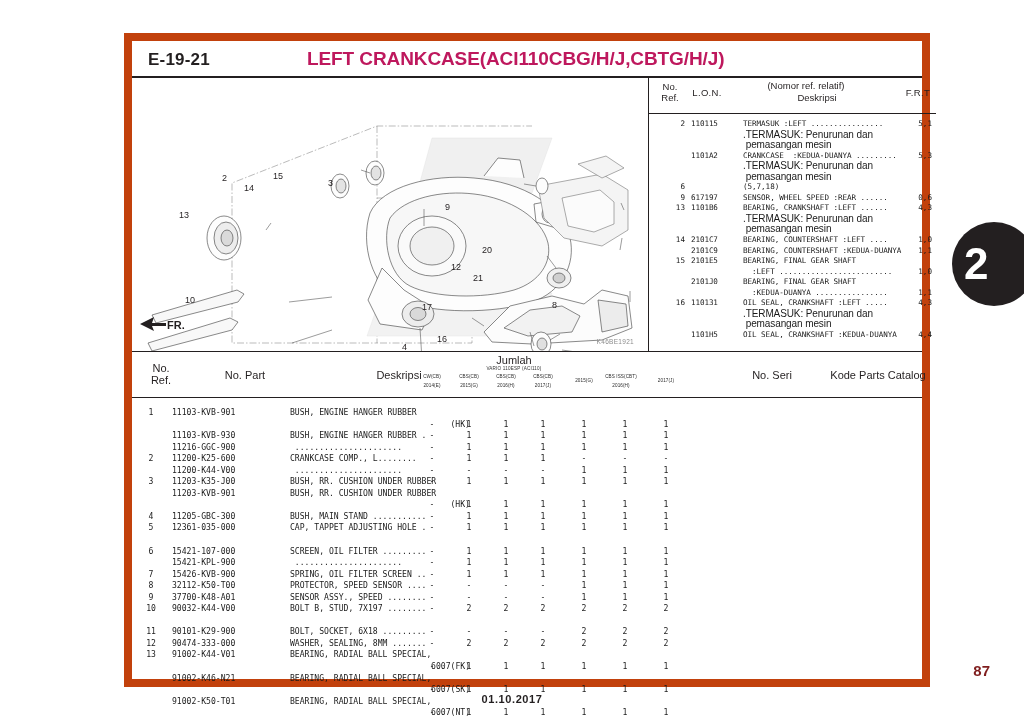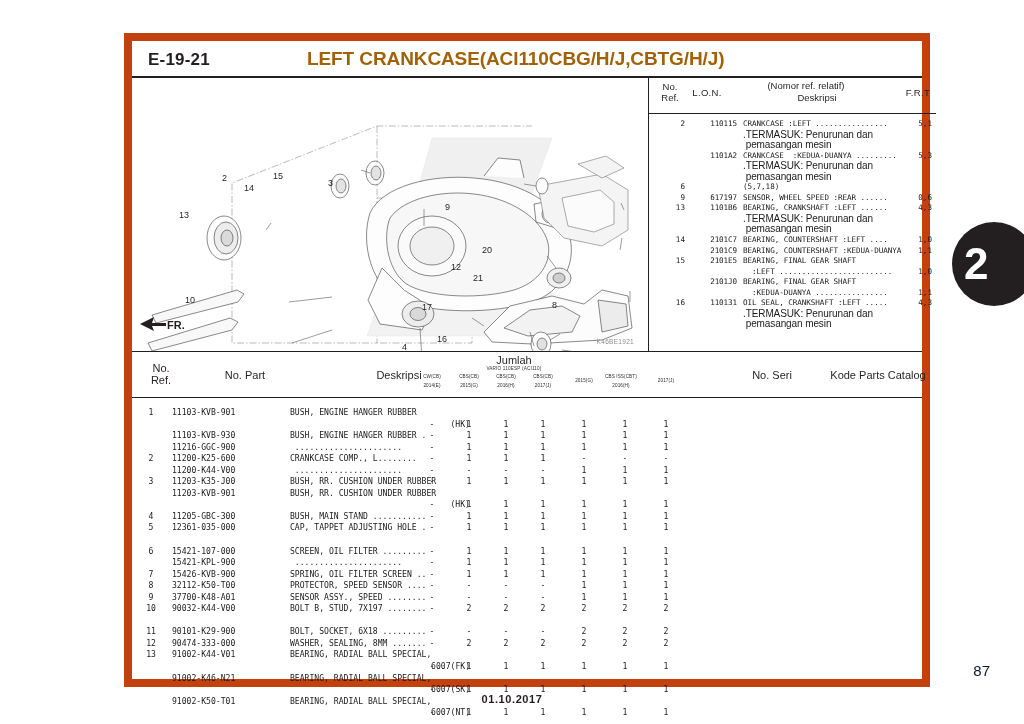--- a/index.html
+++ b/index.html
@@ -31,21 +31,21 @@
     width: 100%; height: 37px;
     border-bottom: 2px solid #231f20;
   }
   #sheet-code {
     position: absolute; left: 16px; top: 9px;
     font-size: 17px; font-weight: bold; color: #231f20;
     letter-spacing: .2px;
   }
   #sheet-title {
     position: absolute; left: 175px; top: 7px;
-    font-size: 19px; font-weight: bold; color: #a16207;
+    font-size: 19px; font-weight: bold; color: #be185d;
     letter-spacing: -.1px;
   }
 
   
   #body-area {
     position: absolute;
     left: 0; top: 37px;
     width: 100%; height: 273px;
   }
   #diagram-pane {
@@ -76,21 +76,21 @@
   #ref-rows {
     position: relative;
     padding: 5px 0 0 0;
     font-family: "DejaVu Sans Mono", monospace;
     font-size: 7.6px;
     line-height: 10.55px;
     color: #1a1a1a;
   }
   .ref-row { position: relative; height: 10.55px; white-space: pre; }
   .rr-no   { position:absolute; left:0px;  width:36px; text-align:right; }
-  .rr-lon  { position:absolute; left:42px; width:46px; text-align:right; letter-spacing:-.1px;}
+  .rr-lon  { position:absolute; left:42px; width:46px; text-align:left; letter-spacing:-.1px;}
   .rr-desc { position:absolute; left:94px; right:6px; letter-spacing:-.05px;}
   .rr-frt  { position:absolute; right:4px; }
   .rr-ind  { position:absolute; left:94px; font-family:Liberation Sans, sans-serif; font-size:10px; letter-spacing:-.1px;text-align:right;}
 
   
   #diagram-svg { position:absolute; left:0; top:0; }
   .cal { font-family:"Liberation Sans", sans-serif; font-size:9px; fill:#231f20; }
   .dline { stroke:#4a4a4a; stroke-width:.55; fill:none; }
   .part { stroke:#3a3a3a; stroke-width:.6; fill:#fdfdfd; }
   .part-lt { stroke:#5a5a5a; stroke-width:.5; fill:#f4f4f4; }
@@ -153,21 +153,21 @@
     padding-left:12px;
   }
   #chapter-tab span {
     color:#ffffff; font-size:44px; font-weight:bold;
     font-family:"Liberation Sans", sans-serif;
   }
 
   
   #page-number {
     position:absolute; right:34px; top:662px;
-    font-size:15px; font-weight:normal; color:#0f172a;
+    font-size:15px; font-weight:bold; color:#7f1d1d;
   }
   #doc-date {
     position:absolute; left:0; top:693px; width:1024px;
     text-align:center; font-size:11px; font-weight:bold;
     color:#231f20; letter-spacing:.6px;
   }
 </style>
 </head>
 <body>
 
@@ -320,40 +320,41 @@
             <span>Ref.</span>
           </div>
           <div class="rh-lon">L.O.N.</div>
           <div class="rh-desc">
             <span>(Nomor ref. relatif)</span>
             <span class="sub">Deskripsi</span>
           </div>
           <div class="rh-frt">F.R.T</div>
         </div>
         <div id="ref-rows">
-            <div class="ref-row"><span class="rr-no">2</span><span class="rr-lon">110115</span><span class="rr-desc">CRANKCASE :LEFT ................</span><span class="rr-frt">5,1</span></div>
+            <div class="ref-row"><span class="rr-no">2</span><span class="rr-lon">110115</span><span class="rr-desc">TERMASUK :LEFT ................</span><span class="rr-frt">5,1</span></div>
             <div class="ref-row"><span class="rr-ind">.TERMASUK: Penurunan dan</span></div>
             <div class="ref-row"><span class="rr-ind"> pemasangan mesin</span></div>
             <div class="ref-row"><span class="rr-no"></span><span class="rr-lon">1101A2</span><span class="rr-desc">CRANKCASE  :KEDUA-DUANYA .........</span><span class="rr-frt">5,3</span></div>
             <div class="ref-row"><span class="rr-ind">.TERMASUK: Penurunan dan</span></div>
             <div class="ref-row"><span class="rr-ind"> pemasangan mesin</span></div>
             <div class="ref-row"><span class="rr-no">6</span><span class="rr-lon"></span><span class="rr-desc">(5,7,18)</span></div>
             <div class="ref-row"><span class="rr-no">9</span><span class="rr-lon">617197</span><span class="rr-desc">SENSOR, WHEEL SPEED :REAR ......</span><span class="rr-frt">0,6</span></div>
             <div class="ref-row"><span class="rr-no">13</span><span class="rr-lon">1101B6</span><span class="rr-desc">BEARING, CRANKSHAFT :LEFT ......</span><span class="rr-frt">4,3</span></div>
             <div class="ref-row"><span class="rr-ind">.TERMASUK: Penurunan dan</span></div>
             <div class="ref-row"><span class="rr-ind"> pemasangan mesin</span></div>
             <div class="ref-row"><span class="rr-no">14</span><span class="rr-lon">2101C7</span><span class="rr-desc">BEARING, COUNTERSHAFT :LEFT ....</span><span class="rr-frt">1,0</span></div>
             <div class="ref-row"><span class="rr-no"></span><span class="rr-lon">2101C9</span><span class="rr-desc">BEARING, COUNTERSHAFT :KEDUA-DUANYA</span><span class="rr-frt">1,1</span></div>
             <div class="ref-row"><span class="rr-no">15</span><span class="rr-lon">2101E5</span><span class="rr-desc">BEARING, FINAL GEAR SHAFT</span></div>
             <div class="ref-row"><span class="rr-no"></span><span class="rr-lon"></span><span class="rr-desc">  :LEFT .........................</span><span class="rr-frt">1,0</span></div>
             <div class="ref-row"><span class="rr-no"></span><span class="rr-lon">2101J0</span><span class="rr-desc">BEARING, FINAL GEAR SHAFT</span></div>
             <div class="ref-row"><span class="rr-no"></span><span class="rr-lon"></span><span class="rr-desc">  :KEDUA-DUANYA ................</span><span class="rr-frt">1,1</span></div>
             <div class="ref-row"><span class="rr-no">16</span><span class="rr-lon">110131</span><span class="rr-desc">OIL SEAL, CRANKSHAFT :LEFT .....</span><span class="rr-frt">4,3</span></div>
             <div class="ref-row"><span class="rr-ind">.TERMASUK: Penurunan dan</span></div>
             <div class="ref-row"><span class="rr-ind"> pemasangan mesin</span></div>
+            <div class="ref-row"><span class="rr-no"></span><span class="rr-lon">1101H5</span><span class="rr-desc">OIL SEAL, CRANKSHAFT :KEDUA-DUANYA</span><span class="rr-frt">4,4</span></div>
           </div>
       </div>
     </div>
 
     <div id="parts-area">
       <div id="parts-head">
         <div class="ph-noref">
           <span>No.</span><br>
           <span>Ref.</span>
         </div>

